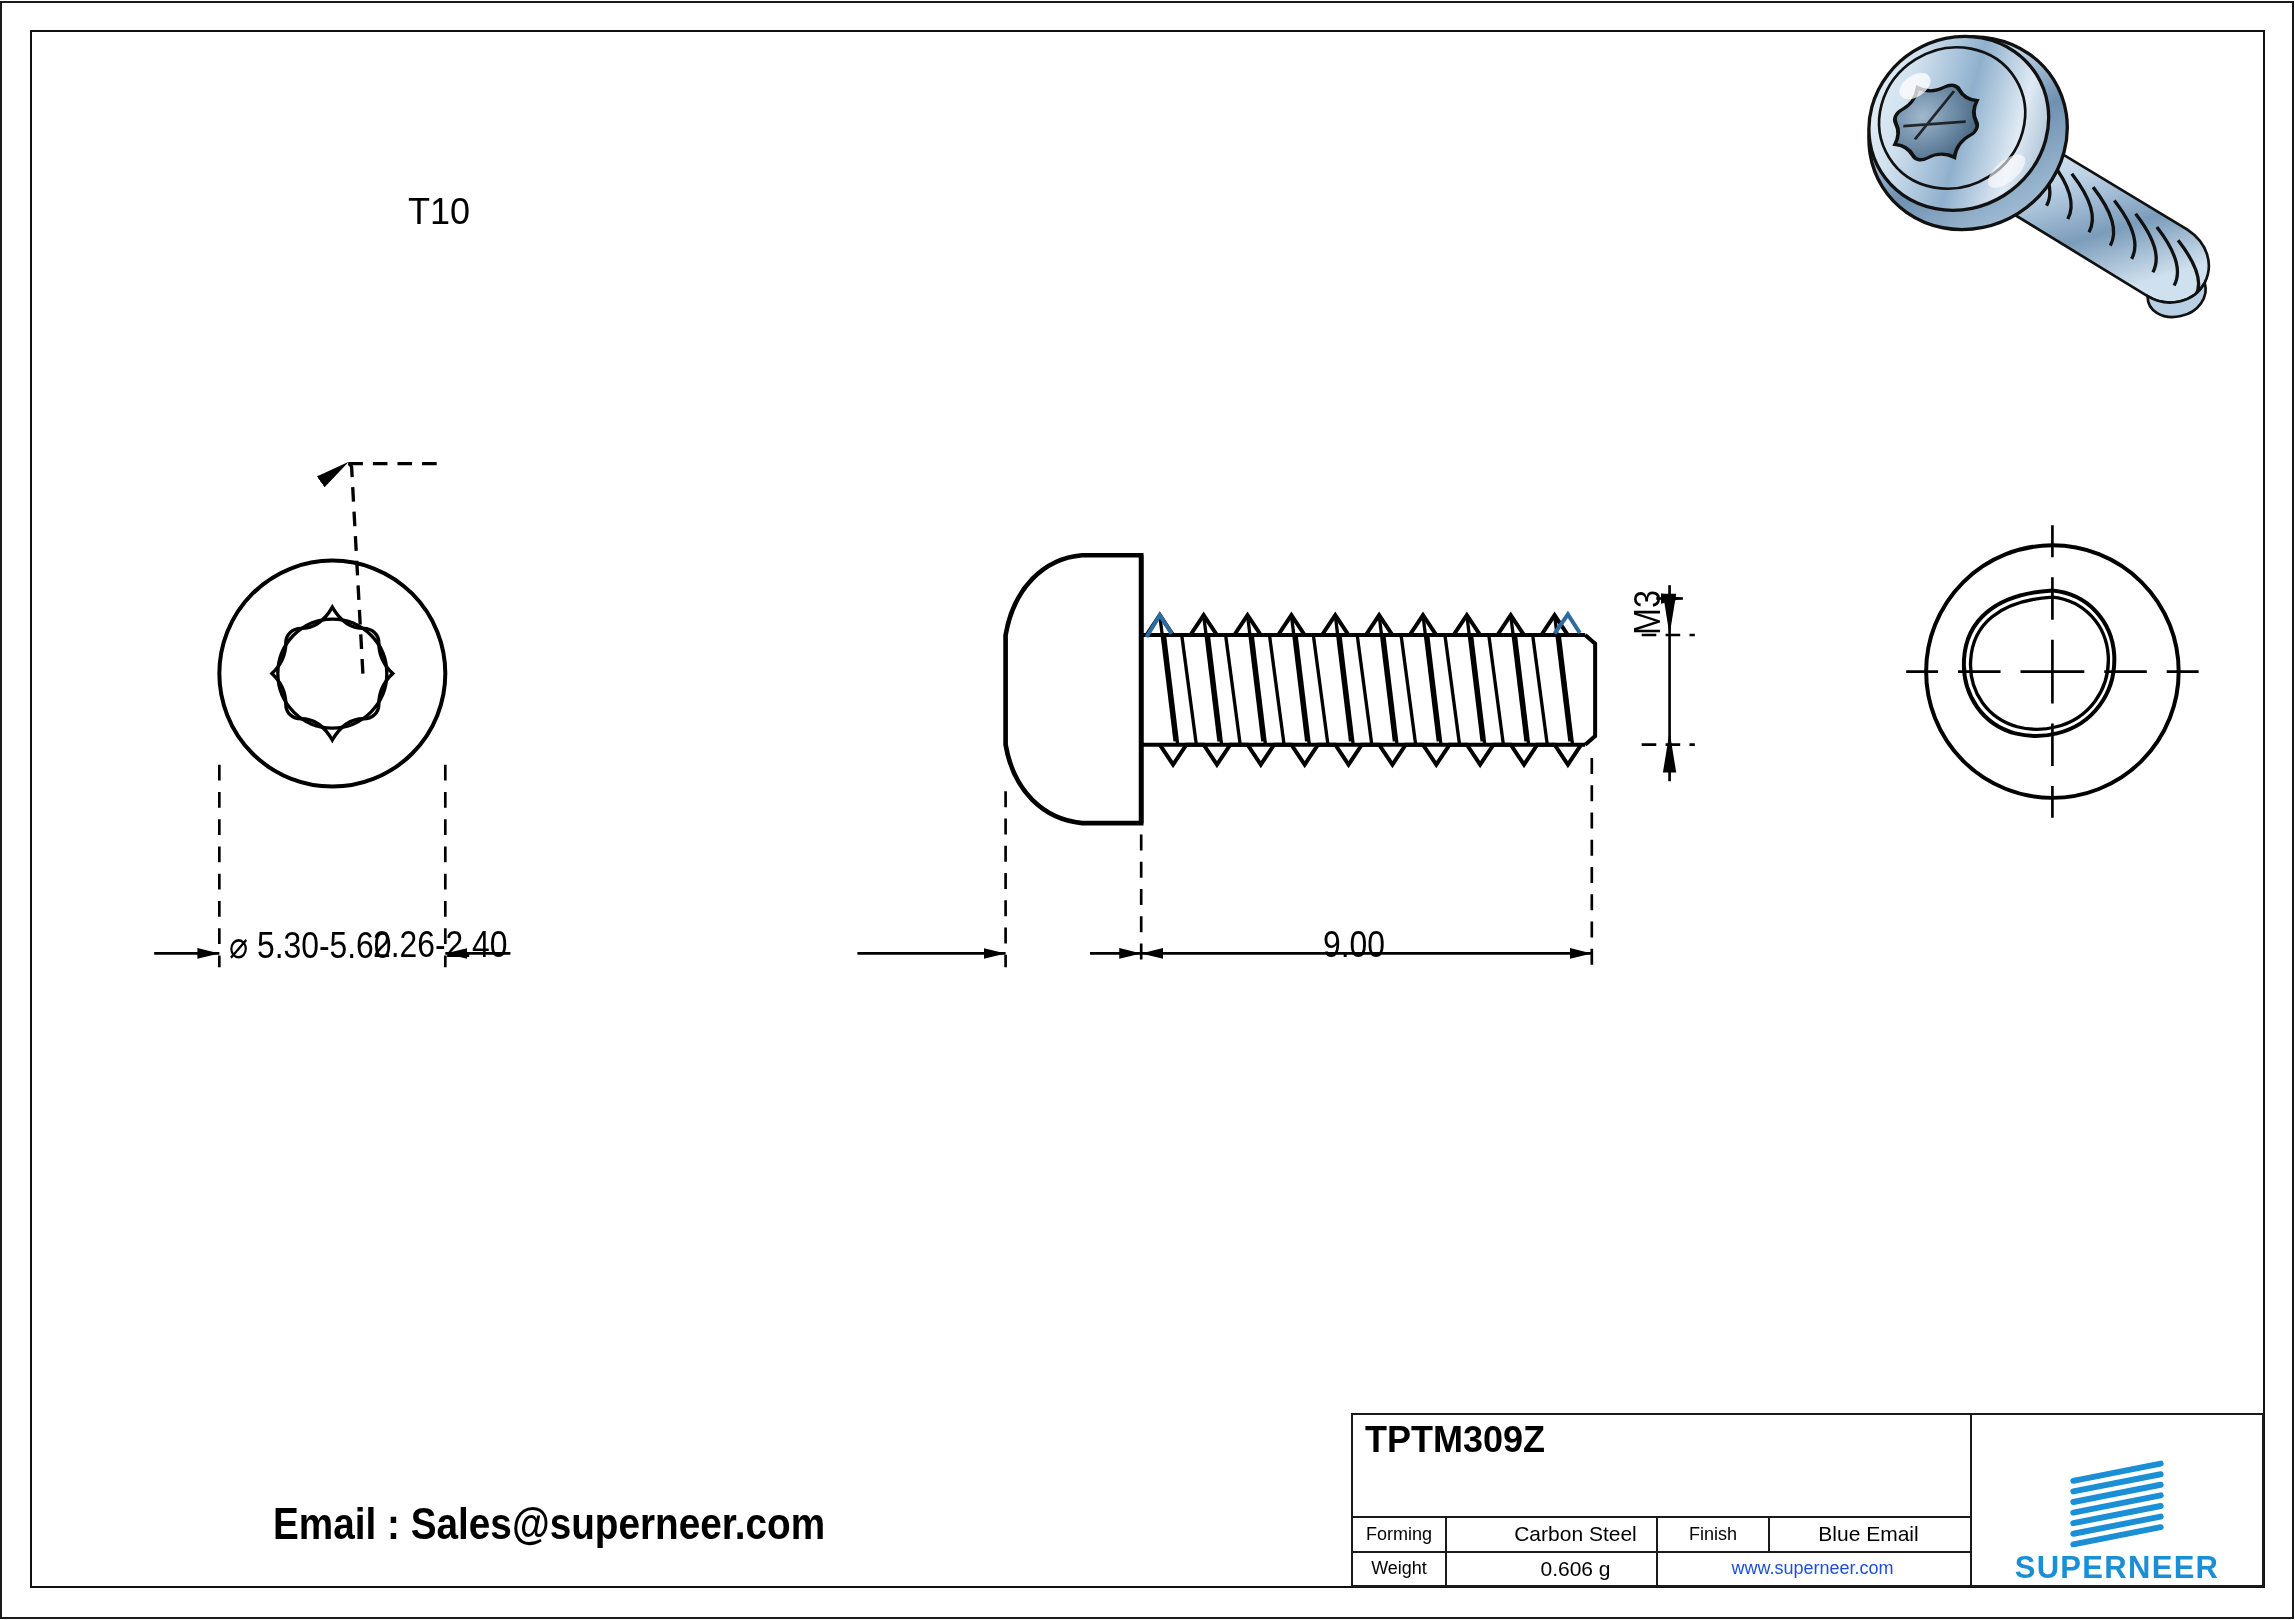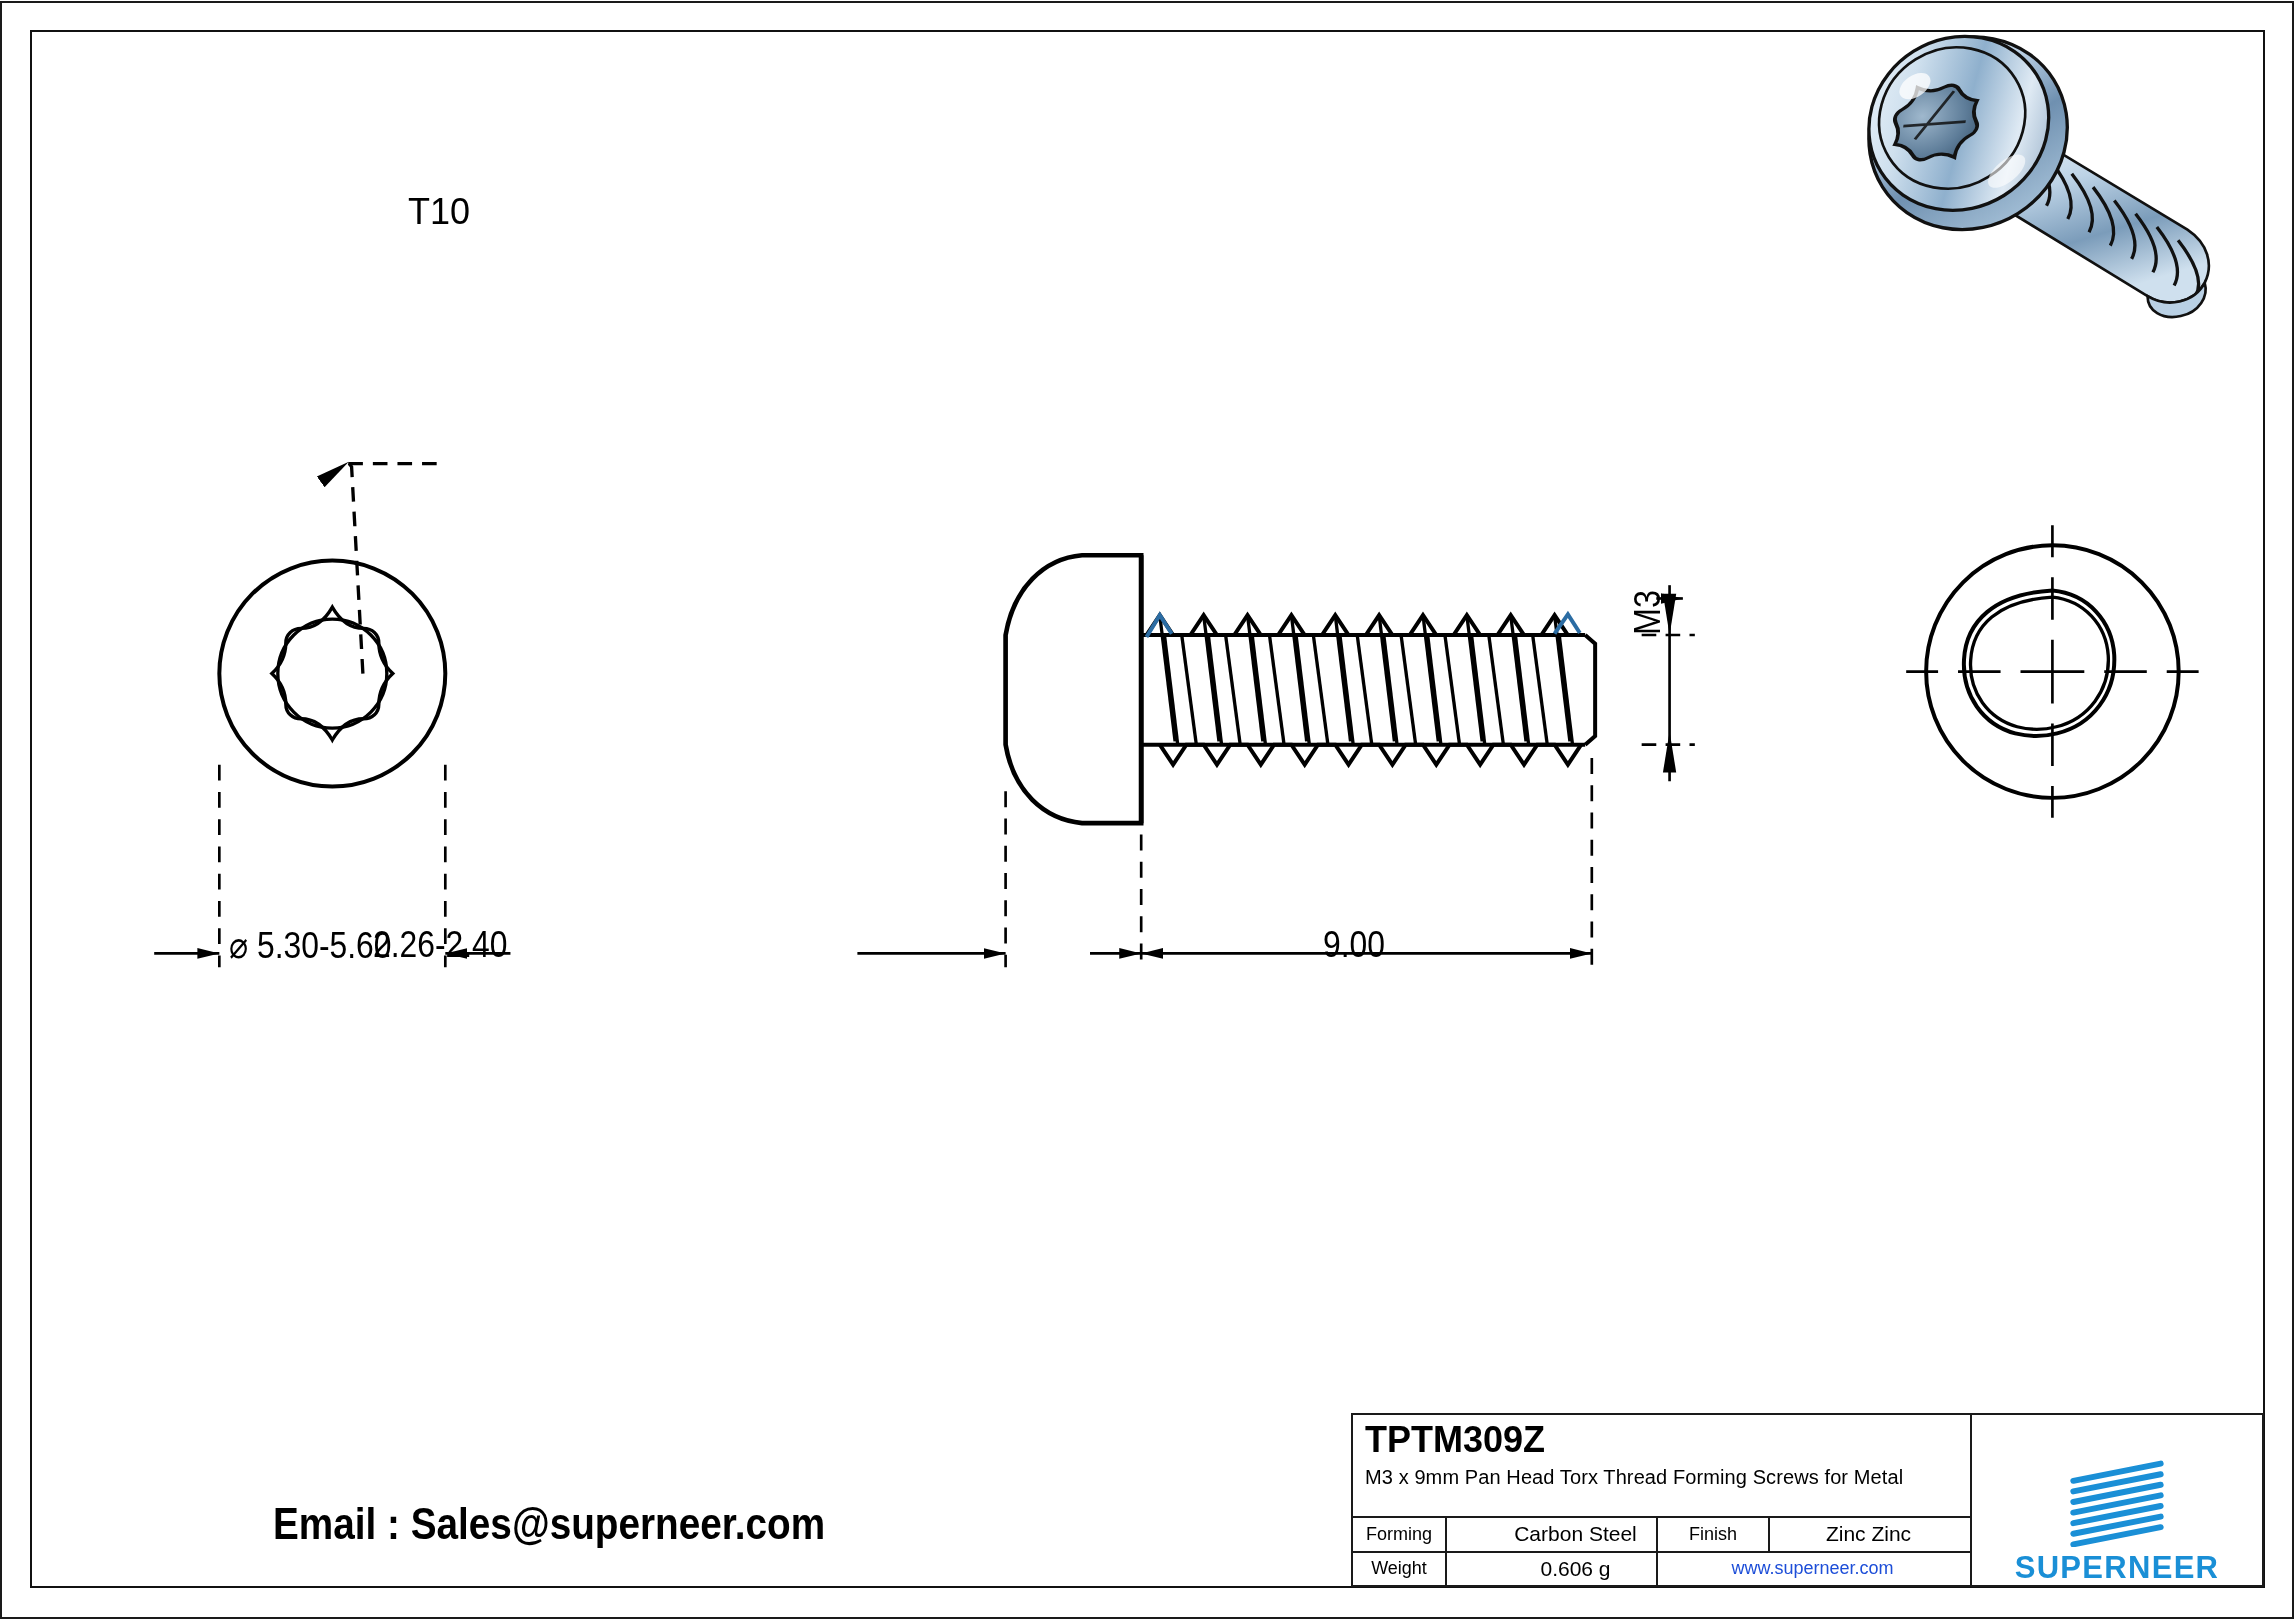--- a/index.html
+++ b/index.html
@@ -276,27 +276,26 @@
   <div class="dim dim-226">2.26-2.40</div>
   <div class="dim dim-900">9.00</div>
   <div class="dim-m3">M3</div>
 
   <div class="email-text">Email : Sales@superneer.com</div>
 
   <div class="title-block">
     <div class="tb-left">
       <div class="tb-titlearea">
         <div class="tb-part-no">TPTM309Z</div>
-        <div class="tb-desc">M3 x 9mm Pan Head Torx Thread Forming Screws for Metal</div>
       </div>
       <div class="tb-row">
         <div class="tb-cell c-label">Forming</div>
         <div class="tb-cell c-val1">Carbon Steel</div>
         <div class="tb-cell c-lab2">Finish</div>
-        <div class="tb-cell c-val2">Zinc Zinc</div>
+        <div class="tb-cell c-val2">Blue Email</div>
       </div>
       <div class="tb-row">
         <div class="tb-cell c-label">Weight</div>
         <div class="tb-cell c-val1">0.606 g</div>
         <div class="tb-cell c-web">www.superneer.com</div>
       </div>
     </div>
     <div class="tb-logo">
       <svg class="logo-mark" viewBox="0 0 168 136">
         <g stroke="#1a8fd6" stroke-width="9" stroke-linecap="round" fill="none">

